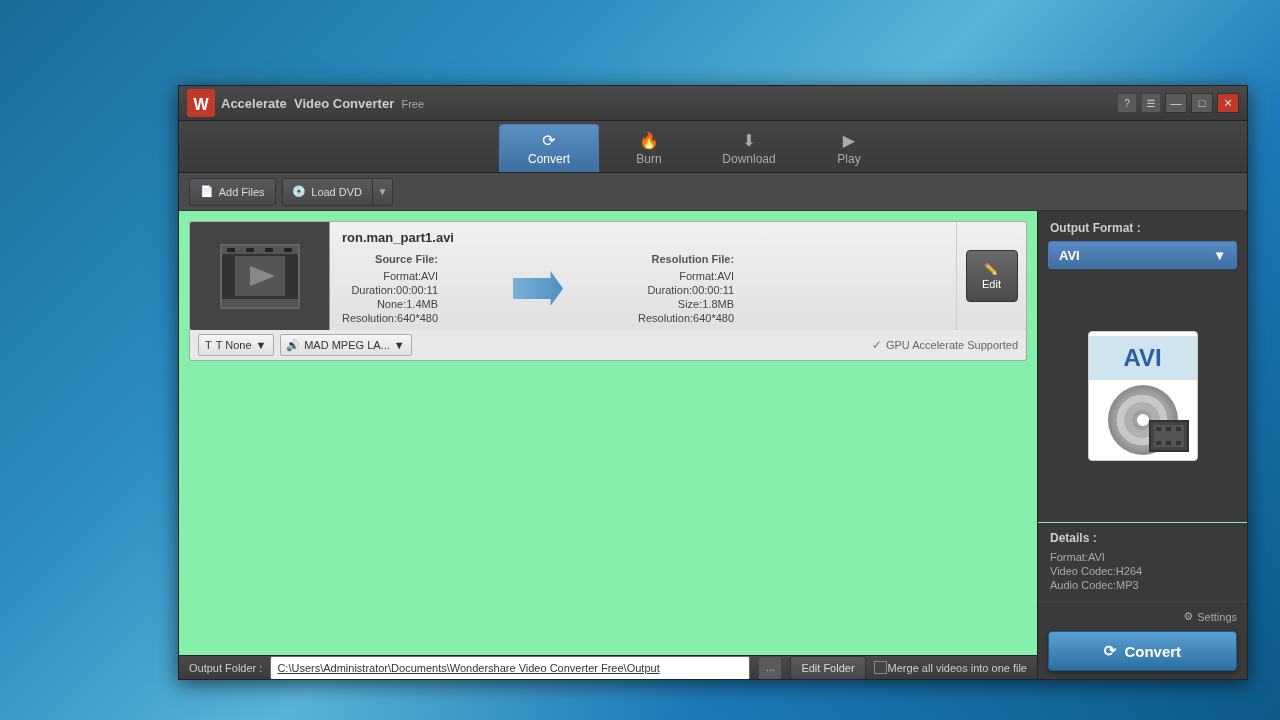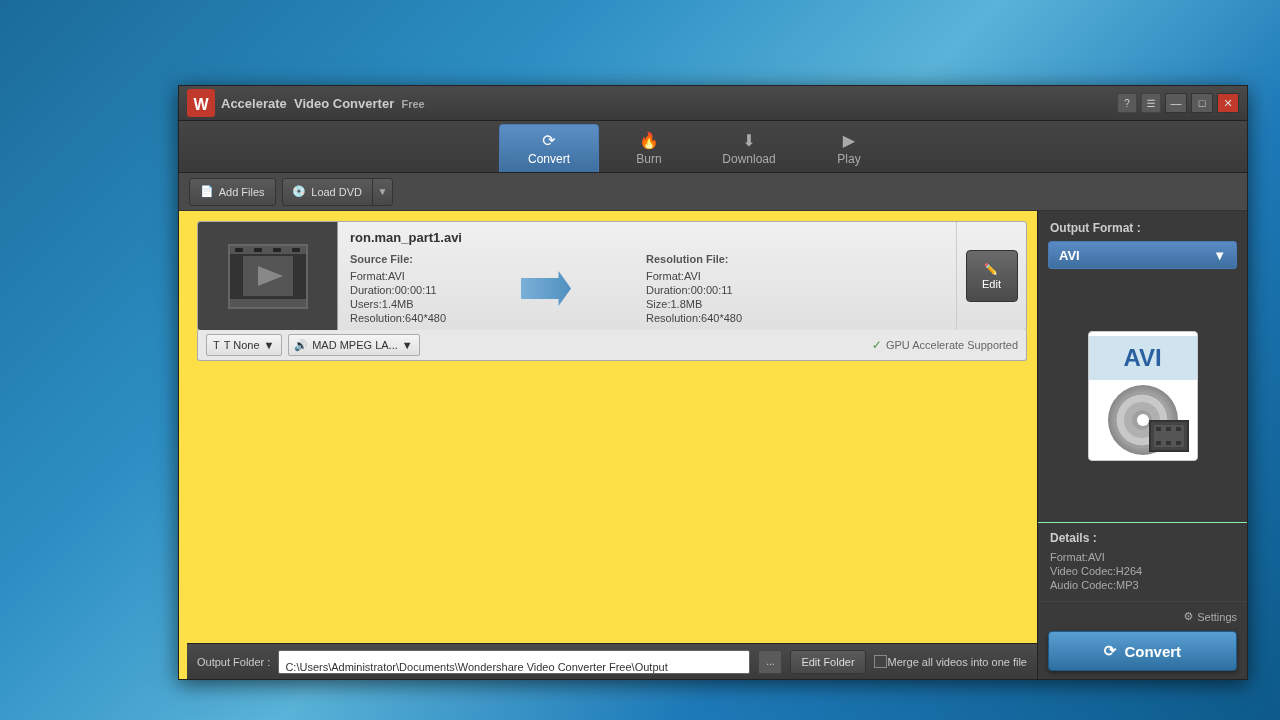--- a/index.html
+++ b/index.html
@@ -51,21 +51,21 @@
       font-size: 13px;
       font-weight: normal;
     }
     .app-name span {
       color: #ccc;
       font-weight: bold;
     }
     .app-name .free-tag {
       color: #aaa;
       font-size: 11px;
-      font-weight: bold;
+      font-weight: normal;
       text-align: center;
     }
     .title-bar-controls {
       display: flex;
       align-items: center;
       gap: 4px;
     }
     .title-icon-btn {
       width: 20px;
       height: 20px;
@@ -181,25 +181,24 @@
     
     .main-layout {
       display: flex;
       flex: 1;
       overflow: hidden;
     }
 
     
     .content-area {
       flex: 1;
-      background: #fde047;
+      background: #86efac;
       display: flex;
       flex-direction: column;
       overflow: hidden;
-      padding-left: 8px;
     }
 
     
     .file-list {
       flex: 1;
       padding: 10px;
       overflow-y: auto;
     }
 
     
@@ -266,20 +265,21 @@
       font-size: 13px;
       font-weight: bold;
       color: #333;
       margin-bottom: 6px;
     }
     .file-details {
       display: flex;
       gap: 60px;
       flex: 1;
       align-items: center;
+      text-align: right;
     }
     .file-source, .file-dest {
       display: flex;
       flex-direction: column;
       gap: 2px;
     }
     .detail-label {
       font-size: 11px;
       font-weight: bold;
       color: #555;
@@ -341,47 +341,48 @@
       color: #666;
       margin-left: auto;
       display: flex;
       align-items: center;
       gap: 4px;
     }
     .check-icon { color: #4a9a4a; font-size: 12px; }
 
     
     .bottom-bar {
-      height: 36px;
+      height: 24px;
       background: linear-gradient(to bottom, #4a4a4a, #3a3a3a);
       border-top: 1px solid #222;
       display: flex;
       align-items: center;
       padding: 0 10px;
       gap: 8px;
       flex-shrink: 0;
     }
     .output-label {
       color: #ccc;
       font-size: 11px;
       white-space: nowrap;
     }
     .output-path-box {
       flex: 1;
       height: 24px;
       background: #fff;
       border: 1px solid #666;
       border-radius: 2px;
       display: flex;
-      align-items: flex-end;
+      align-items: center;
       padding: 0 6px;
       font-size: 11px;
       color: #333;
       overflow: hidden;
       white-space: nowrap;
+      text-decoration: underline;
     }
     .output-path-dots {
       width: 24px;
       height: 24px;
       background: #5a5a5a;
       border: 1px solid #444;
       display: flex;
       align-items: center;
       justify-content: center;
       cursor: pointer;
@@ -623,21 +624,21 @@
             </div>
           </div>
 
           <div class="file-info">
             <div class="file-name">ron.man_part1.avi</div>
             <div class="file-details">
               <div class="file-source">
                 <div class="detail-label">Source File:</div>
                 <div class="detail-row">Format:AVI</div>
                 <div class="detail-row">Duration:00:00:11</div>
-                <div class="detail-row">Users:1.4MB</div>
+                <div class="detail-row">None:1.4MB</div>
                 <div class="detail-row">Resolution:640*480</div>
               </div>
               <div class="arrow-area">
                 <div class="big-arrow"></div>
               </div>
               <div class="file-dest">
                 <div class="detail-label">Resolution File:</div>
                 <div class="detail-row">Format:AVI</div>
                 <div class="detail-row">Duration:00:00:11</div>
                 <div class="detail-row">Size:1.8MB</div>

